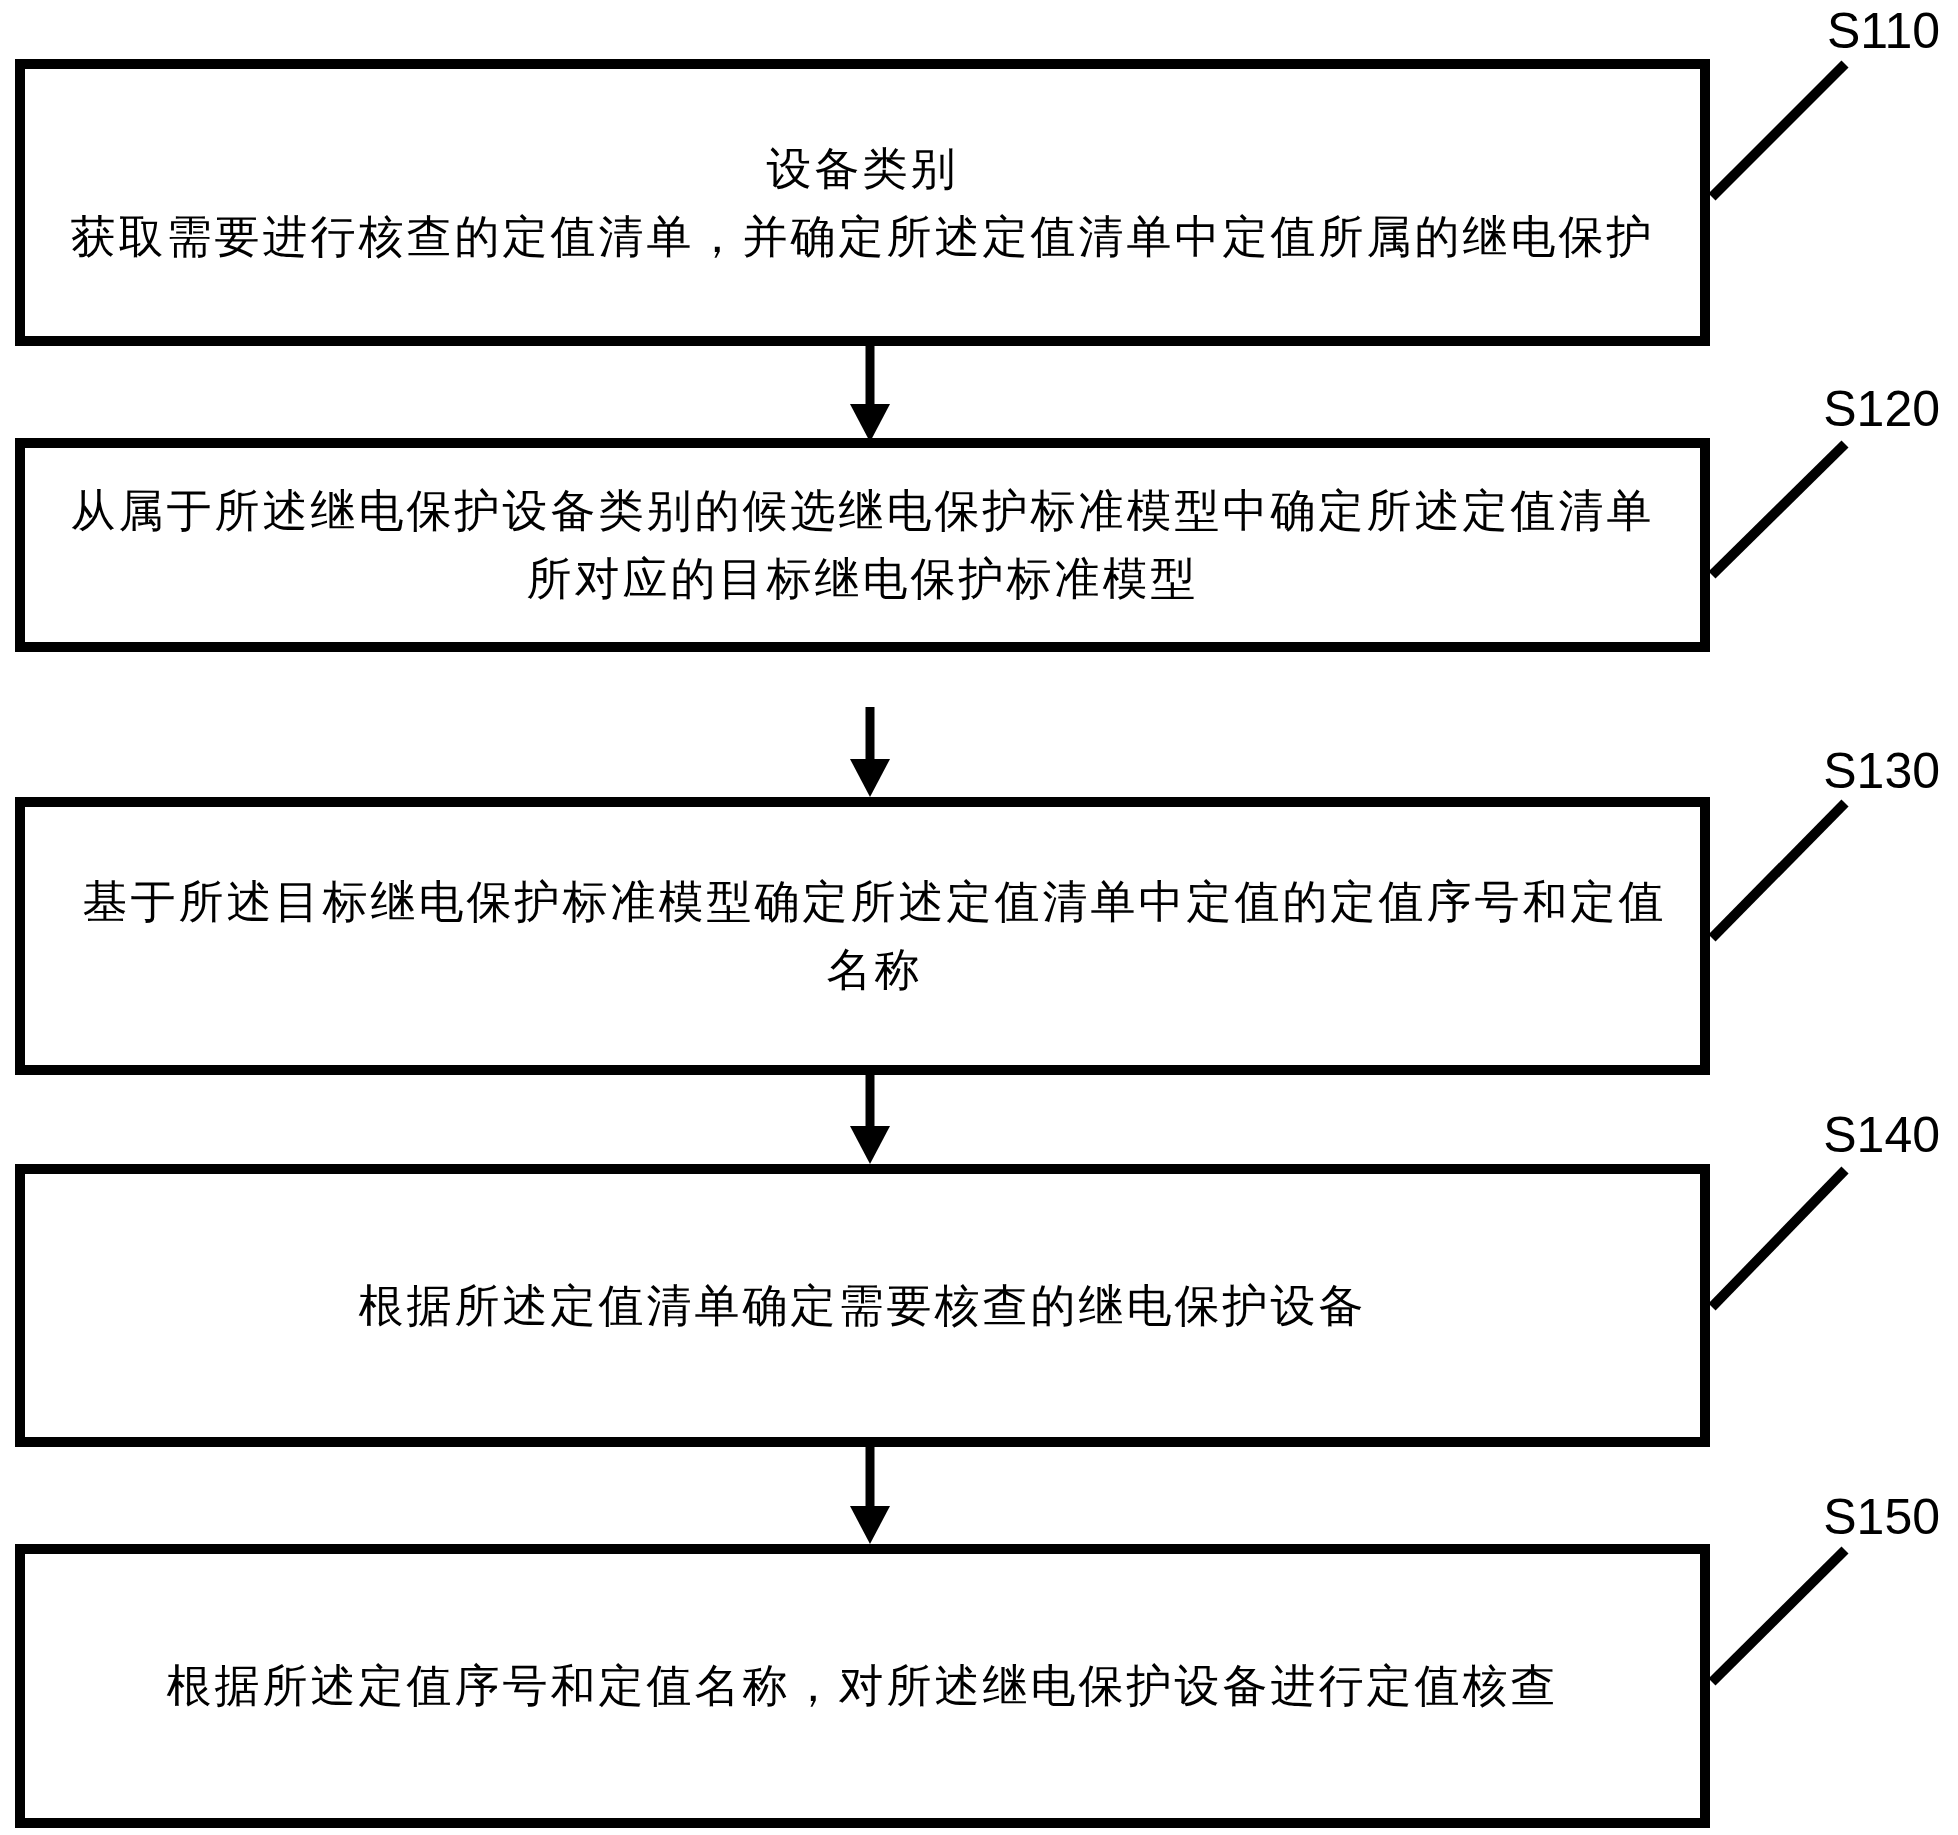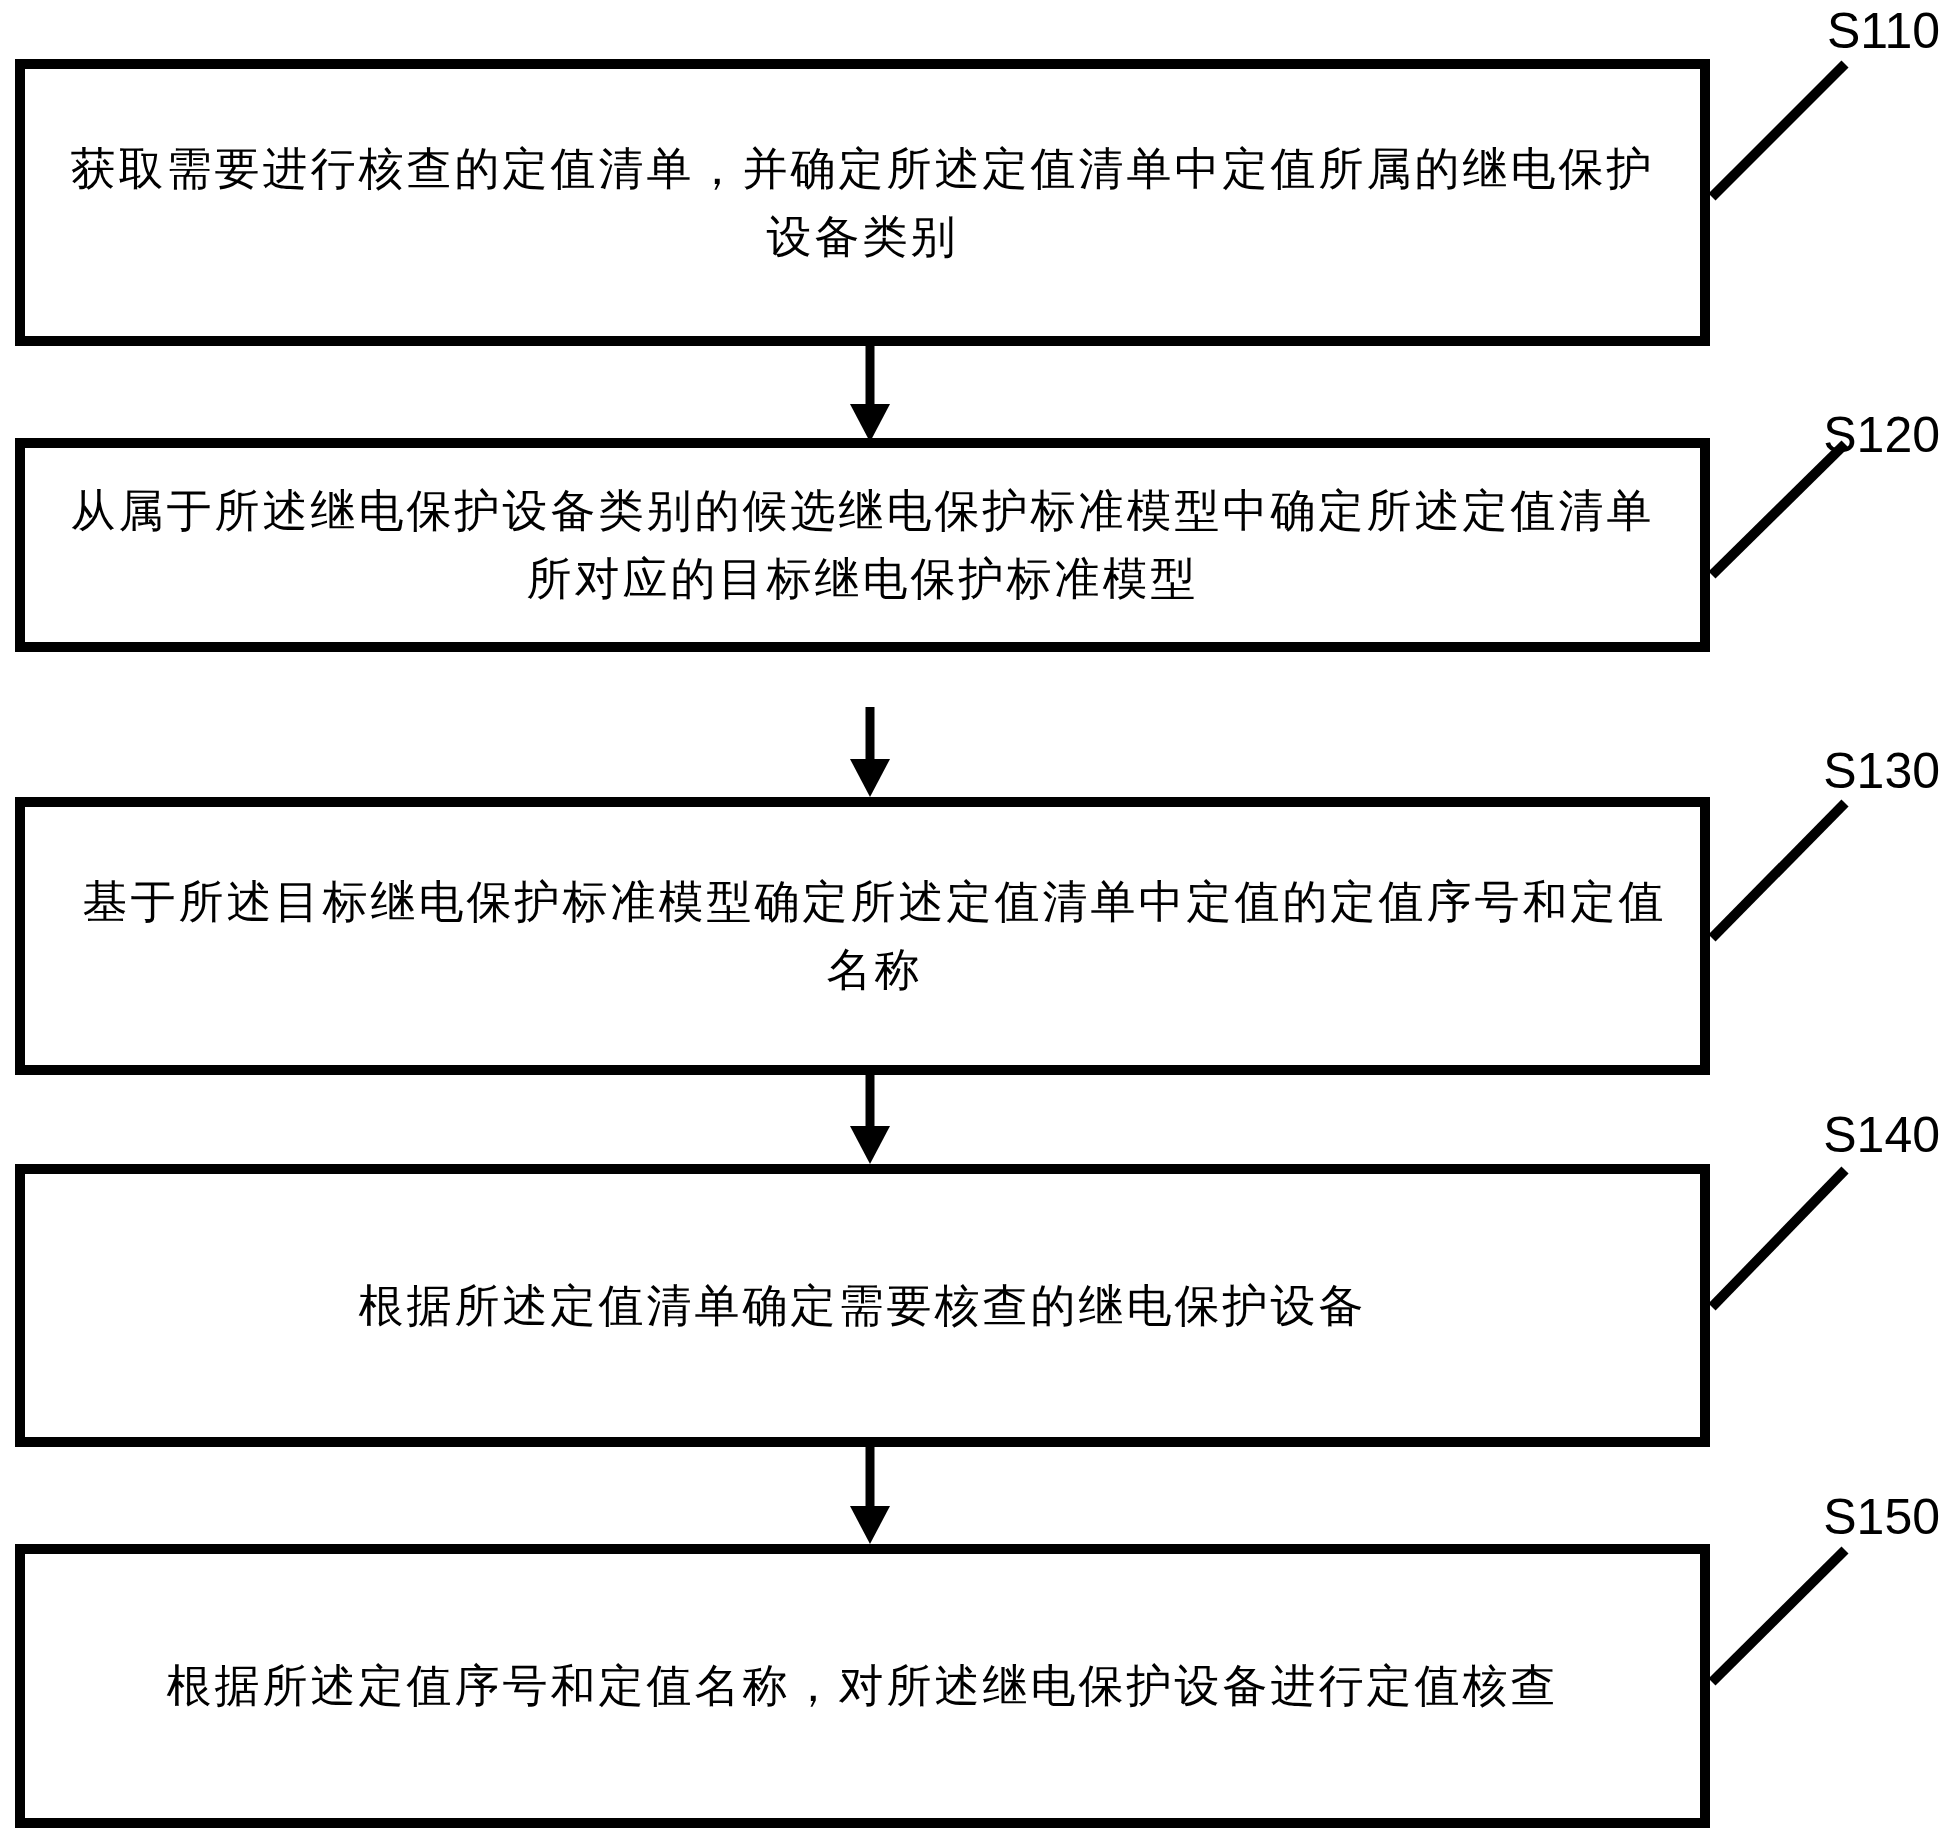--- a/index.html
+++ b/index.html
@@ -53,21 +53,21 @@
     position: absolute;
     width: 180px;
     right: 18px;
     text-align: right;
     font-size: 50px;
     line-height: 54px;
     color: #000000;
     font-family: Liberation Sans, sans-serif;
   }
   .label-1 { top: 4px; }
-  .label-2 { top: 408px; }
+  .label-2 { top: 382px; }
   .label-3 { top: 744px; }
   .label-4 { top: 1108px; }
   .label-5 { top: 1490px; }
 </style>
 </head>
 <body>
 
 <div class="figure-canvas">
 
   <svg class="connector-layer" width="1958" height="1835" viewBox="0 0 1958 1835" xmlns="http://www.w3.org/2000/svg">
@@ -83,22 +83,22 @@
     <line x1="870" y1="707" x2="870" y2="763" stroke="#000000" stroke-width="9"></line>
     <polygon points="850,759 890,759 870,797" fill="#000000"></polygon>
     <line x1="870" y1="1075" x2="870" y2="1130" stroke="#000000" stroke-width="9"></line>
     <polygon points="850,1126 890,1126 870,1164" fill="#000000"></polygon>
     <line x1="870" y1="1446" x2="870" y2="1510" stroke="#000000" stroke-width="9"></line>
     <polygon points="850,1506 890,1506 870,1544" fill="#000000"></polygon>
   </svg>
 
   <div class="step-box box-1">
     <div class="box-text">
+      <div class="line">设备类别</div>
       <div class="line">获取需要进行核查的定值清单，并确定所述定值清单中定值所属的继电保护</div>
-      <div class="line">设备类别</div>
     </div>
   </div>
   <div class="step-label label-1">S110</div>
 
   <div class="step-box box-2">
     <div class="box-text">
       <div class="line">从属于所述继电保护设备类别的候选继电保护标准模型中确定所述定值清单</div>
       <div class="line">所对应的目标继电保护标准模型</div>
     </div>
   </div>

